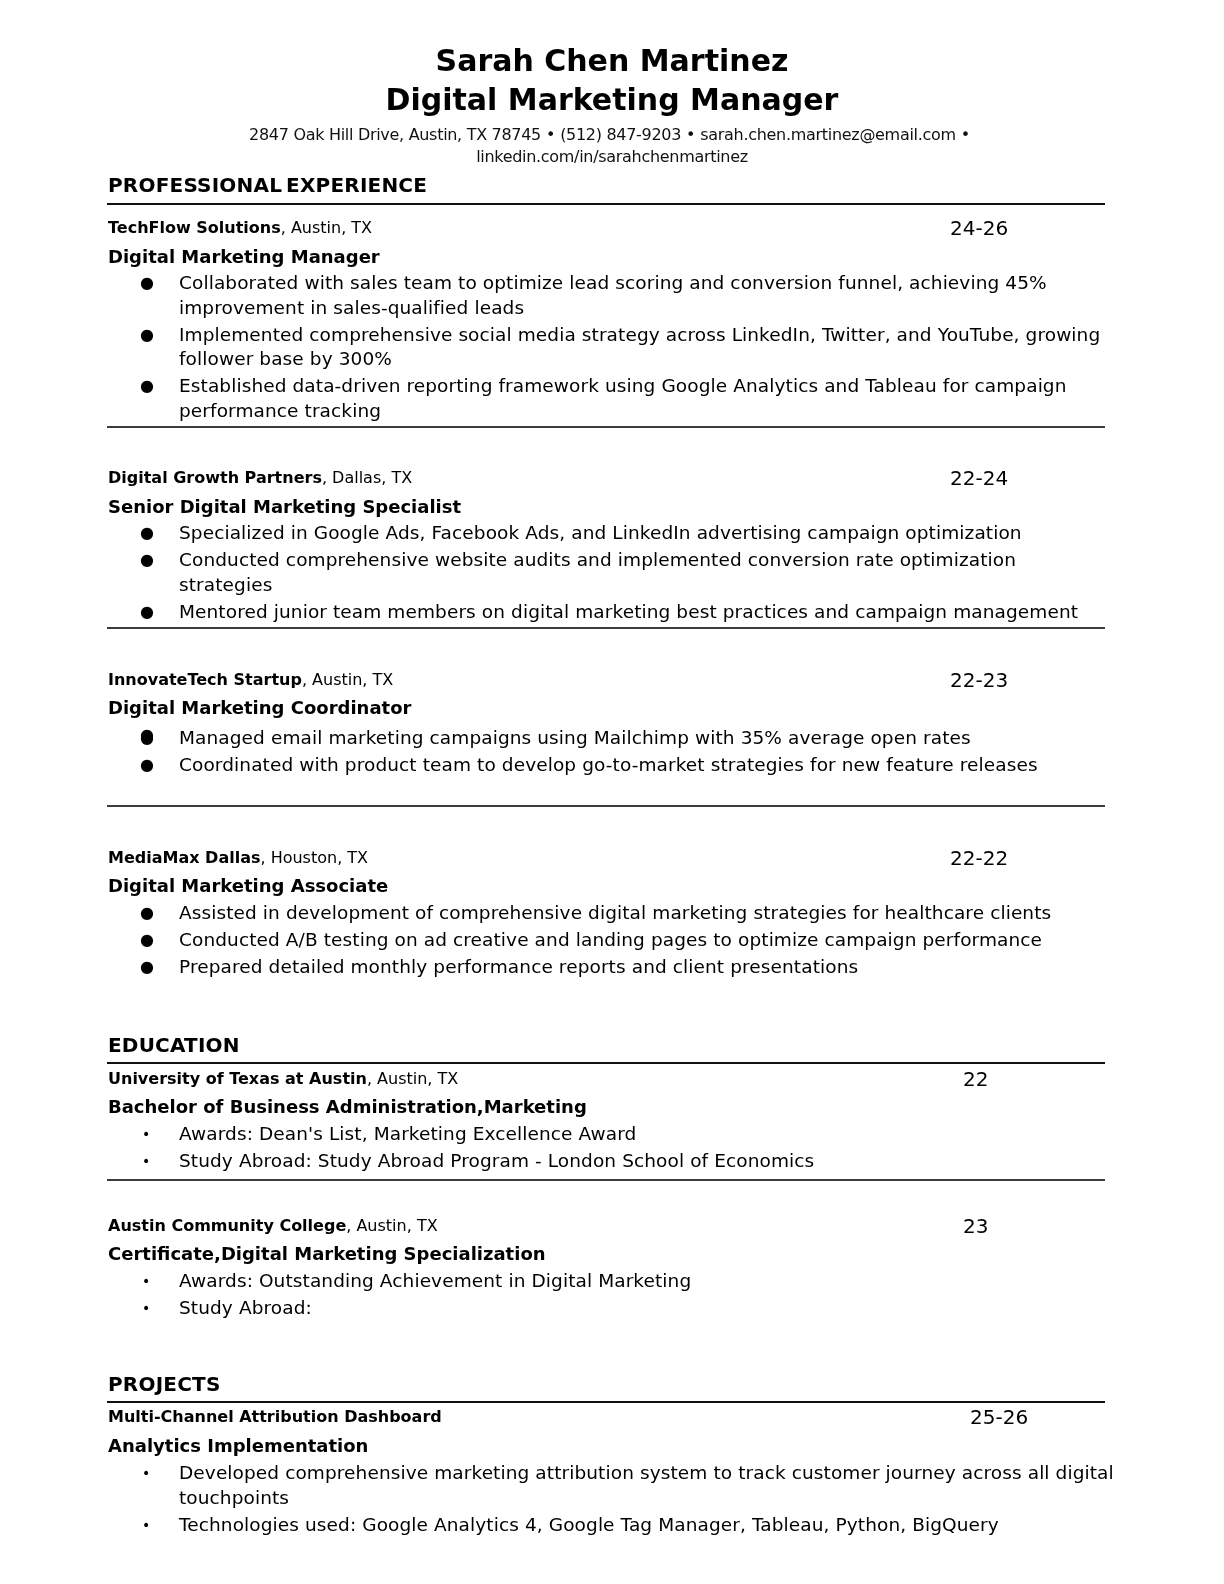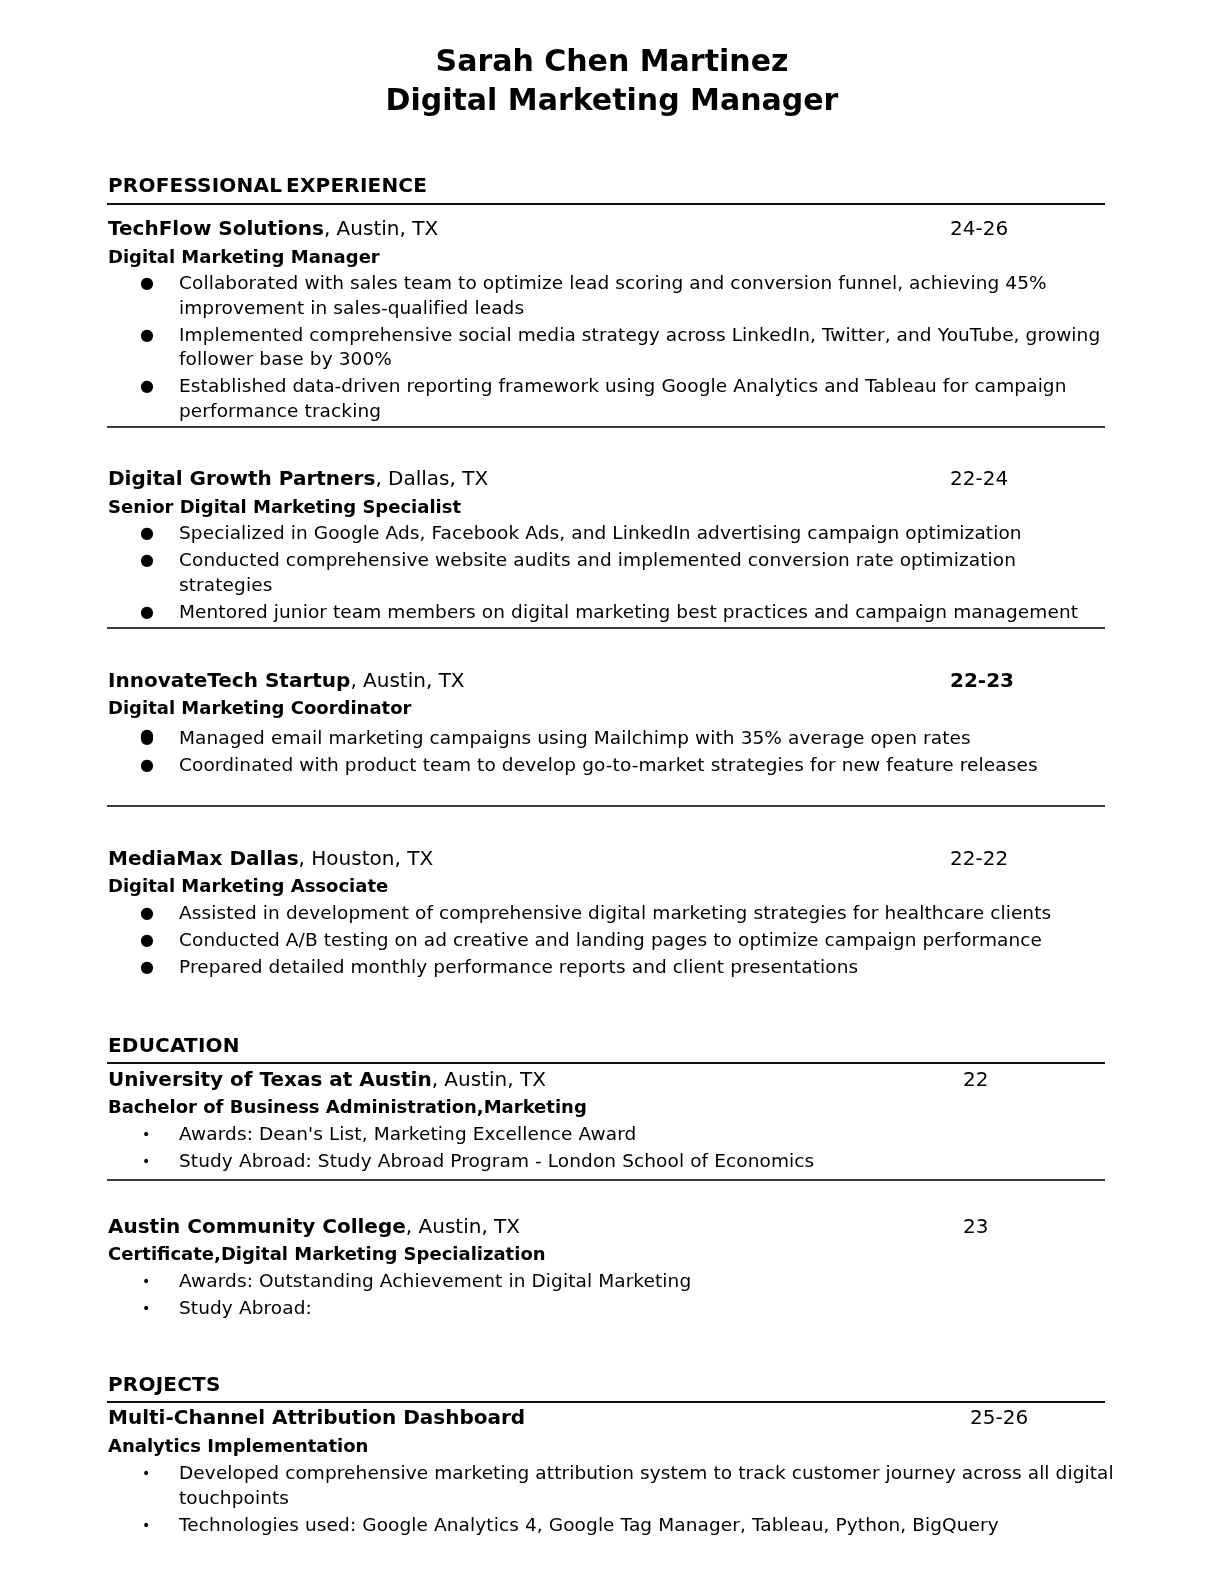--- a/index.html
+++ b/index.html
@@ -27,21 +27,21 @@
       position: absolute; left: 108px; font-weight: bold; font-size: 20px;
       line-height: 26px; letter-spacing: 0.2px;
     }
     .section-title .part2 { margin-left: -8px; padding-left: 12px; }
     .rule {
       position: absolute; left: 107px; width: 998px; height: 2px; background: #111;
     }
     .rule.gray { background: #3c3c3c; }
 
     .row {
-      position: absolute; left: 108px; font-size: 20px; line-height: 26px;
+      position: absolute; left: 108px; font-size: 16px; line-height: 26px;
       white-space: nowrap;
     }
     .row .org { font-weight: bold; }
     .date {
       position: absolute; font-size: 20px; line-height: 26px; white-space: nowrap;
     }
     .role {
       position: absolute; left: 108px; font-weight: bold; font-size: 18px;
       line-height: 24px; white-space: nowrap;
     }
@@ -59,20 +59,23 @@
     ul.bullets.small li .dot { font-size: 14px; left: 34px; }
     ul.bullets.small li { font-size: 18.5px; }
   </style>
 </head>
 <body>
 
 <div class="page">
 
   <h1 class="name">Sarah Chen Martinez</h1>
   <h2 class="headline">Digital Marketing Manager</h2>
+  <div class="contact">
+    <span>2847 Oak Hill Drive, Austin, TX 78745</span><span class="sep">•</span><span>(512) 847-9203</span><span class="sep">•</span><span>sarah.chen.martinez@email.com</span><span class="sep">•</span><br><span>linkedin.com/in/sarahchenmartinez</span>
+  </div>
 
   <div class="section-title" style="top:172px;">
     <span>PROFESSIONAL</span><span class="part2">EXPERIENCE</span>
   </div>
   <div class="rule" style="top:203px;"></div>
 
   <div class="row" style="top:215px;">
     <span class="org">TechFlow Solutions</span><span>, Austin, TX</span>
   </div>
   <div class="date" style="top:215px; left:950px;">24-26</div>
@@ -92,21 +95,21 @@
   <ul class="bullets" style="top:521px; width:1060px;">
     <li><span class="dot">●</span><span>Specialized in Google Ads, Facebook Ads, and LinkedIn advertising campaign optimization</span></li>
     <li style="width:890px;"><span class="dot">●</span><span>Conducted comprehensive website audits and implemented conversion rate optimization strategies</span></li>
     <li style="white-space:nowrap;"><span class="dot">●</span><span>Mentored junior team members on digital marketing best practices and campaign management</span></li>
   </ul>
   <div class="rule gray" style="top:627px;"></div>
 
   <div class="row" style="top:667px;text-align:center;">
     <span class="org">InnovateTech Startup</span><span>, Austin, TX</span>
   </div>
-  <div class="date" style="top:667px; left:950px;font-weight:bold;">22-23</div>
+  <div class="date" style="top:667px; left:950px;">22-23</div>
   <div class="role" style="top:696px;">Digital Marketing Coordinator</div>
   <ul class="bullets" style="top:723px;">
     <li><span class="dot">●</span></li>
     <li><span class="dot">●</span><span>Managed email marketing campaigns using Mailchimp with 35% average open rates</span></li>
     <li><span class="dot">●</span><span>Coordinated with product team to develop go-to-market strategies for new feature releases</span></li>
   </ul>
   <div class="rule gray" style="top:805px;"></div>
 
   <div class="row" style="top:845px;">
     <span class="org">MediaMax Dallas</span><span>, Houston, TX</span>

